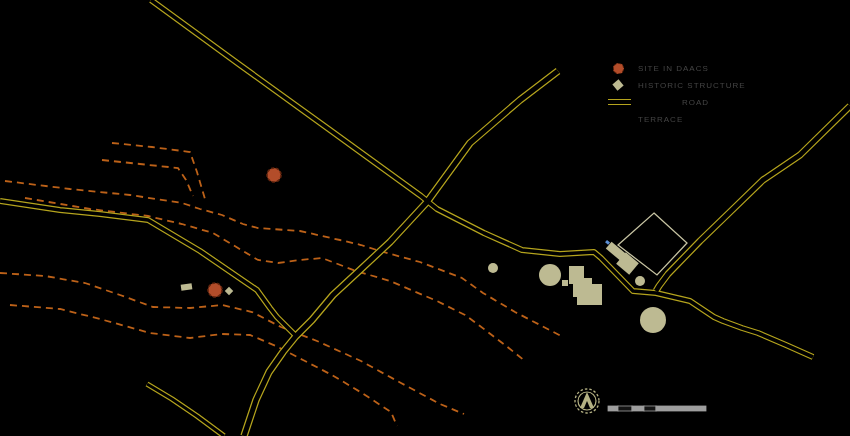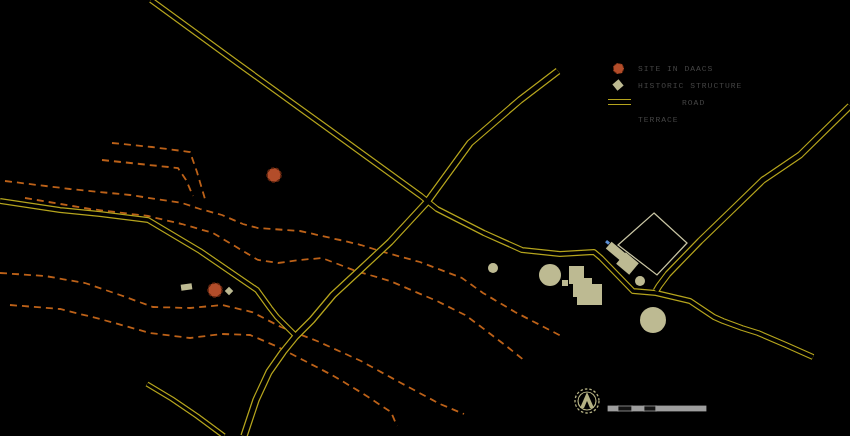--- a/index.html
+++ b/index.html
@@ -8,21 +8,21 @@
   #map-wrap{position:absolute;inset:0;}
   svg{display:block;}
   .legend{position:absolute;left:607px;top:61px;}
   .lg-row{display:flex;align-items:center;height:14px;margin-bottom:3px;}
   .sym{width:27px;display:flex;align-items:center;justify-content:flex-start;flex:0 0 27px;}
   .sym-site{width:9px;height:9px;border-radius:50%;background:#b34d2a;border:1.5px dashed #63250e;margin-left:6px;}
   .sym-diamond{width:8px;height:8px;background:#bdba92;transform:rotate(50deg);margin-left:7px;}
   .sym-road{width:23px;height:4px;border-top:1.5px solid #b5a41d;border-bottom:1.5px solid #b5a41d;margin-left:1px;}
   .sym-ghut{width:23px;height:2px;background:repeating-linear-gradient(90deg,#bc6118 0 5px,transparent 5px 9px);margin-left:1px;}
   .sym-none{width:23px;}
-  .lg-label{color:#454545;font-size:8px;letter-spacing:1px;margin-left:4px;white-space:nowrap;font-family:Liberation Mono, monospace;}
+  .lg-label{color:#454545;font-size:8px;letter-spacing:1px;margin-left:4px;white-space:nowrap;}
 </style>
 </head>
 <body>
 
 <div id="map-wrap">
   <svg id="map-svg" width="850" height="436" viewBox="0 0 850 436">
       <polyline points="112,143 152,147 190,152 197,172 205,199" fill="none" stroke="#bc6118" stroke-width="1.8" stroke-dasharray="7 5"></polyline>
       <polyline points="102,160 140,164 178,168 186,180 193,196" fill="none" stroke="#bc6118" stroke-width="1.8" stroke-dasharray="7 5"></polyline>
       <polyline points="5,181 70,189 130,195 182,203 200,209 222,215 243,224 258,228 300,231 340,240 361,245 380,251 420,262 462,278 483,293 515,312 540,325 561,336" fill="none" stroke="#bc6118" stroke-width="1.8" stroke-dasharray="7 5"></polyline>
       <polyline points="25,198 90,209 148,216 182,224 213,233 238,248 258,260 278,263 300,260 322,258 356,271 390,281 437,301 465,315 480,326 505,345 525,361" fill="none" stroke="#bc6118" stroke-width="1.8" stroke-dasharray="7 5"></polyline>

